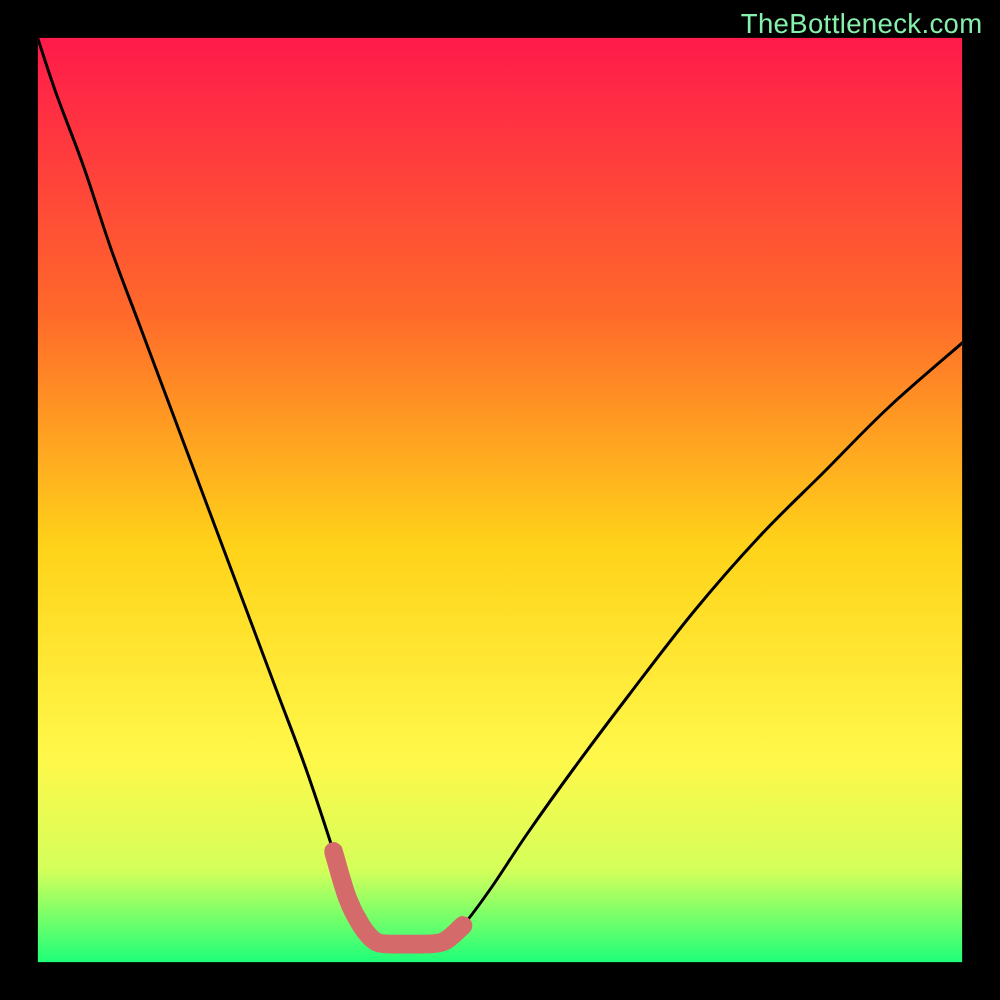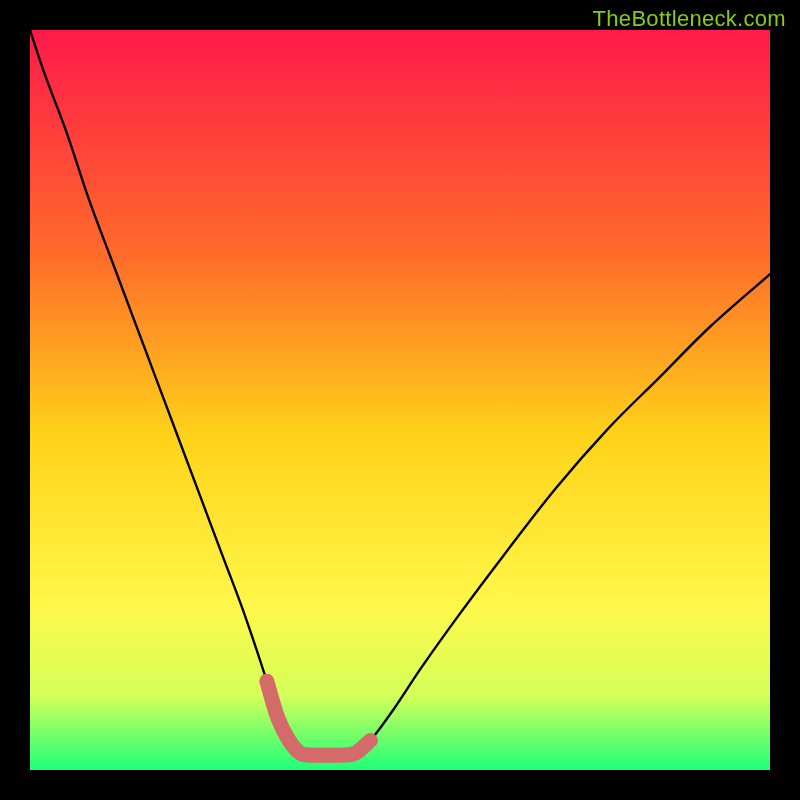--- a/index.html
+++ b/index.html
@@ -22,21 +22,21 @@
     left: 30px;
     top: 30px;
     width: 740px;
     height: 740px;
     overflow: hidden;
   }
   .watermark {
     position: absolute;
     top: 6px;
     right: 14px;
-    color: #84cc16;
+    color: #86efac;
     font-size: 22px;
     font-weight: 500;
     letter-spacing: 0.3px;
     user-select: none;
   }
   svg {
     display: block;
   }
 </style>
 </head>

